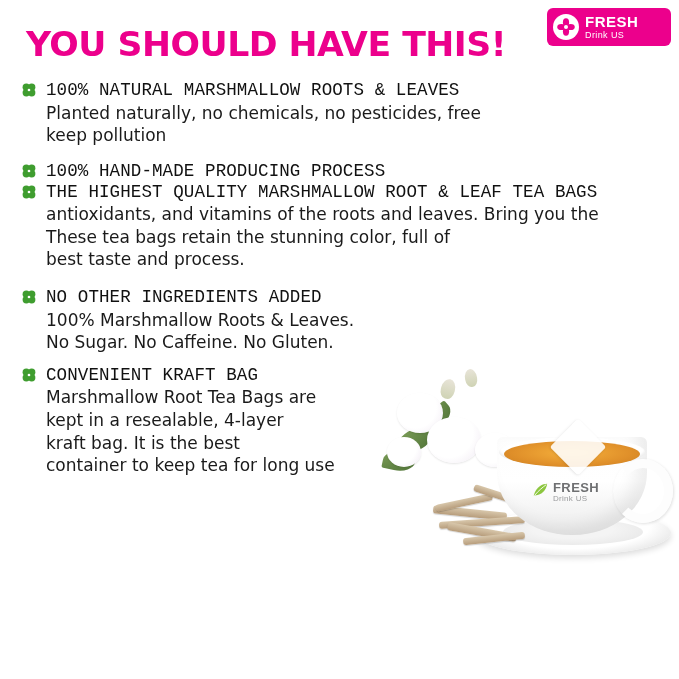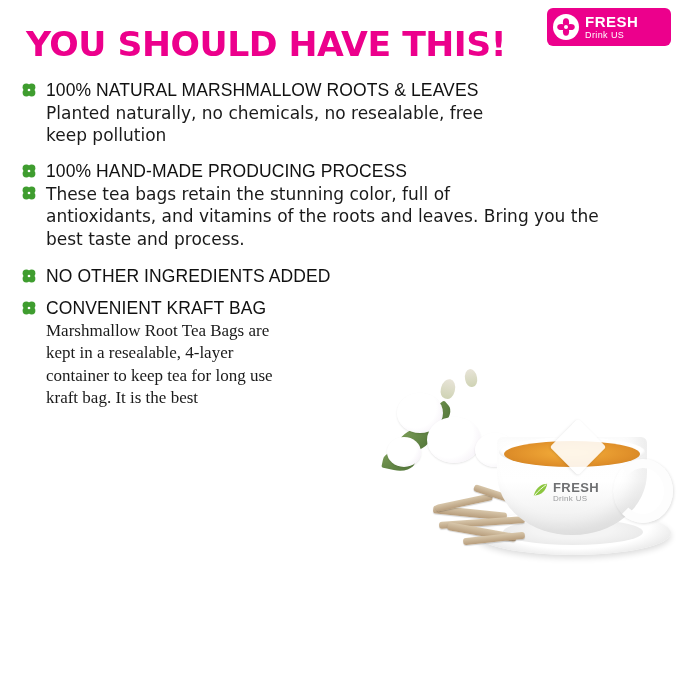--- a/index.html
+++ b/index.html
@@ -98,41 +98,41 @@
     top: 1px;
     width: 18px;
     height: 18px;
   }
   .item-title {
     font-size: 17.5px;
     color: #111111;
     font-weight: normal;
     letter-spacing: 0.1px;
     line-height: 1.18;
-    font-family: Liberation Sans, sans-serif;
+    font-family: Liberation Mono, monospace;
     text-transform: uppercase;
   }
   .item-body {
     font-size: 17px;
     color: #1a1a1a;
     line-height: 1.33;
     margin-top: 1px;
     font-family: "DejaVu Sans", sans-serif;
   }
   .item-body .ln { display: block; }
 
   
   .item.i1 { margin-bottom: 14px; }
   .item.i2 { margin-bottom: 0; }
   .item.i3 { margin-bottom: 16px; }
   .item.i4 { }
   .item.i5 { margin-bottom: 16px; }
 
   
-  .item.i5 .item-body { max-width: 330px; font-family: Liberation Serif, serif; }
+  .item.i5 .item-body { max-width: 330px; }
   .item.i4 .item-body { max-width: 420px; }
 
   
   .photo {
     position: absolute;
     right: 0px;
     bottom: 24px;
     width: 300px;
     height: 210px;
   }
@@ -297,21 +297,21 @@
             <circle cx="7" cy="7" r="4.1"></circle>
             <circle cx="13" cy="7" r="4.1"></circle>
             <circle cx="7" cy="13" r="4.1"></circle>
             <circle cx="13" cy="13" r="4.1"></circle>
           </g>
           <circle cx="10" cy="10" r="1.5" fill="#ffffff"></circle>
         </svg>
       </span>
       <div class="item-title">100% NATURAL MARSHMALLOW ROOTS &amp; LEAVES</div>
       <div class="item-body">
-        <span class="ln">Planted naturally, no chemicals, no resealable, free</span>
+        <span class="ln">Planted naturally, no chemicals, no pesticides, free</span>
         <span class="ln">keep pollution</span>
       </div>
     </div>
 
     <div class="item i2">
       <span class="clover">
         <svg width="18" height="18" viewBox="0 0 20 20" aria-hidden="true">
           <g fill="#3f9d2f">
             <circle cx="7" cy="7" r="4.1"></circle>
             <circle cx="13" cy="7" r="4.1"></circle>
@@ -329,62 +329,65 @@
         <svg width="18" height="18" viewBox="0 0 20 20" aria-hidden="true">
           <g fill="#3f9d2f">
             <circle cx="7" cy="7" r="4.1"></circle>
             <circle cx="13" cy="7" r="4.1"></circle>
             <circle cx="7" cy="13" r="4.1"></circle>
             <circle cx="13" cy="13" r="4.1"></circle>
           </g>
           <circle cx="10" cy="10" r="1.5" fill="#ffffff"></circle>
         </svg>
       </span>
+      <div class="item-title">THE HIGHEST QUALITY MARSHMALLOW ROOT &amp; LEAF TEA BAGS</div>
       <div class="item-body">
+        <span class="ln">antioxidants, and vitamins of the roots and leaves. Bring you the</span>
         <span class="ln">These tea bags retain the stunning color, full of</span>
-        <span class="ln">antioxidants, and vitamins of the roots and leaves. Bring you the</span>
         <span class="ln">best taste and process.</span>
       </div>
     </div>
 
     <div class="item i4">
       <span class="clover">
         <svg width="18" height="18" viewBox="0 0 20 20" aria-hidden="true">
           <g fill="#3f9d2f">
             <circle cx="7" cy="7" r="4.1"></circle>
             <circle cx="13" cy="7" r="4.1"></circle>
             <circle cx="7" cy="13" r="4.1"></circle>
             <circle cx="13" cy="13" r="4.1"></circle>
           </g>
           <circle cx="10" cy="10" r="1.5" fill="#ffffff"></circle>
         </svg>
       </span>
       <div class="item-title">NO OTHER INGREDIENTS ADDED</div>
       <div class="item-body">
+        <span class="ln"> 100% Marshmallow Roots &amp; Leaves.</span>
+        <span class="ln">No Sugar. No Caffeine. No Gluten.</span>
       </div>
     </div>
 
     <div class="item i5">
       <span class="clover">
         <svg width="18" height="18" viewBox="0 0 20 20" aria-hidden="true">
           <g fill="#3f9d2f">
             <circle cx="7" cy="7" r="4.1"></circle>
             <circle cx="13" cy="7" r="4.1"></circle>
             <circle cx="7" cy="13" r="4.1"></circle>
             <circle cx="13" cy="13" r="4.1"></circle>
           </g>
           <circle cx="10" cy="10" r="1.5" fill="#ffffff"></circle>
         </svg>
       </span>
       <div class="item-title">CONVENIENT KRAFT BAG</div>
       <div class="item-body">
         <span class="ln">Marshmallow Root Tea Bags are</span>
         <span class="ln">kept in a resealable, 4-layer</span>
+        <span class="ln">kraft bag. It is the best</span>
         <span class="ln">container to keep tea for long use</span>
-        <span class="ln">kraft bag. It is the best</span>
       </div>
     </div>
 
   </div>
 
   <div class="photo">
 
     <div class="leafshape" style="left:18px; top:78px; width:36px; height:22px; transform:rotate(-18deg);"></div>
     <div class="leafshape" style="left:4px; top:100px; width:32px; height:20px; transform:rotate(12deg);"></div>
     <div class="leafshape" style="left:46px; top:56px; width:28px; height:18px; transform:rotate(-40deg);"></div>

